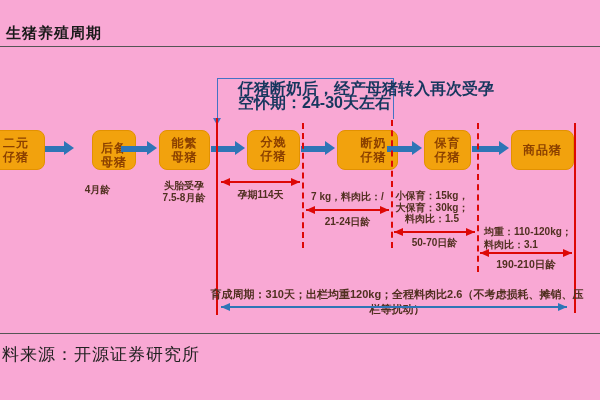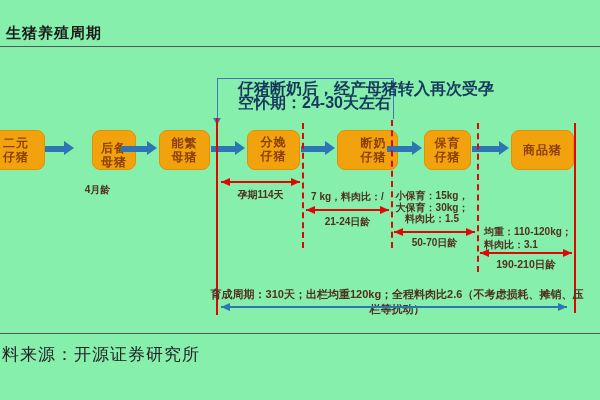--- a/index.html
+++ b/index.html
@@ -1,16 +1,16 @@
 <!DOCTYPE html>
 <html><head>
 <meta charset="utf-8">
 <style>
   html,body{margin:0;padding:0;background:#fff;}
-  #stage{position:relative;width:600px;height:400px;background:#86efac;overflow:hidden;
+  #stage{position:relative;width:600px;height:400px;background:#f9a8d4;overflow:hidden;
          font-family:"Liberation Sans","DejaVu Sans",sans-serif;}
   
   .title{position:absolute;left:6px;top:24px;font-size:15px;font-weight:bold;color:#1a1a1a;letter-spacing:1px;}
   .rule-top{position:absolute;left:0;right:0;top:46px;border-top:1.5px solid #555;}
   .rule-bottom{position:absolute;left:0;right:0;top:333px;border-top:1.5px solid #555;}
   .source{position:absolute;left:2px;top:343px;font-size:17px;color:#222;letter-spacing:1px;}
   
   .box{position:absolute;top:130px;height:38px;background:#F2A20D;border:1px solid #E29100;border-radius:8px;
        display:flex;align-items:center;justify-content:center;text-align:center;
        font-size:12px;font-weight:bold;line-height:14px;color:#8B4000;white-space:pre-line;letter-spacing:1px;}
@@ -115,20 +115,22 @@
   <div class="vline dashed v-d2"></div>
   <div class="vline dashed v-d3"></div>
   <div class="vline solid v-end"></div>
 
   <div class="dbl s0"></div>
   <div class="dbl s1"></div>
   <div class="dbl s2"></div>
   <div class="dbl s3"></div>
 
   <div class="note ctr n-stage1">4月龄</div>
+  <div class="note ctr n-stage2">头胎受孕
+7.5-8月龄</div>
 
   <div class="note ctr lbl0">孕期114天</div>
   <div class="note ctr n-span1">7 kg，料肉比：/</div>
   <div class="note ctr lbl1">21-24日龄</div>
   <div class="note n-span2">小保育：15kg，
 大保育：30kg；
 料肉比：1.5</div>
   <div class="note ctr lbl2">50-70日龄</div>
   <div class="note n-span3">均重：110-120kg；
 料肉比：3.1</div>

